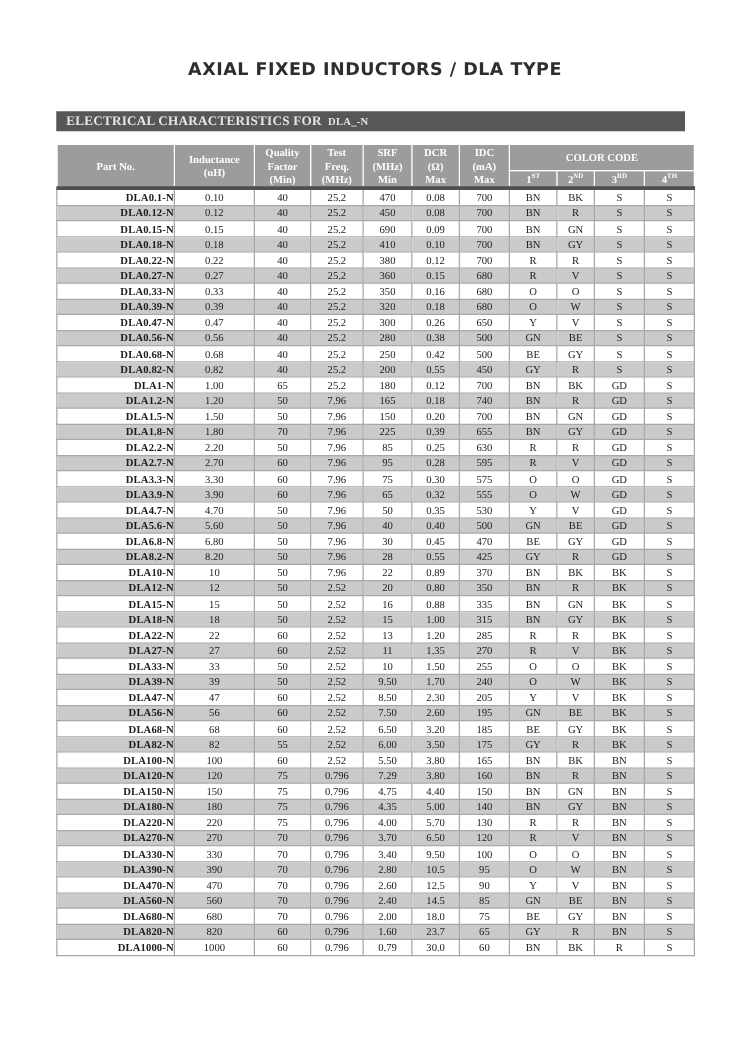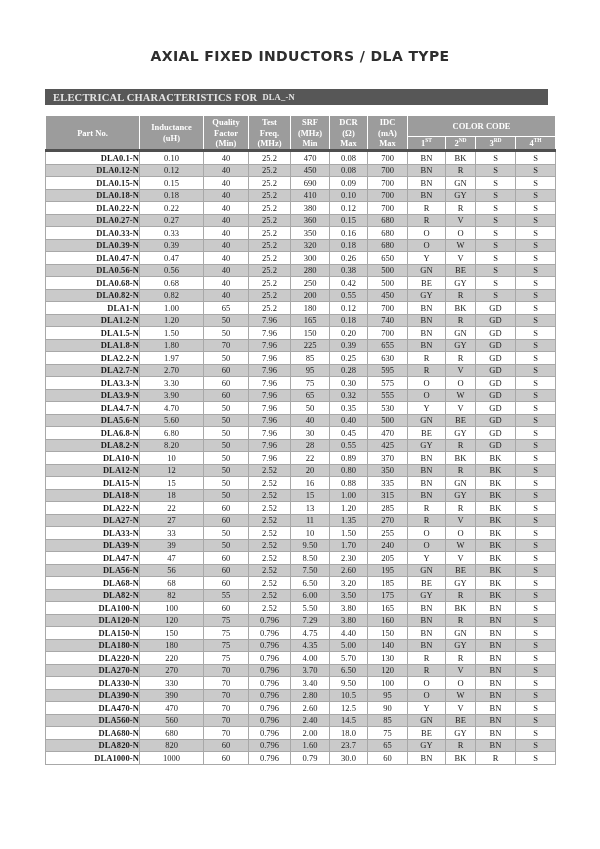--- a/index.html
+++ b/index.html
@@ -367,21 +367,21 @@
           <td>225</td>
           <td>0.39</td>
           <td>655</td>
           <td>BN</td>
           <td>GY</td>
           <td>GD</td>
           <td>S</td>
         </tr>
         <tr>
           <td class="part">DLA2.2-N</td>
-          <td>1.97</td>
+          <td>2.20</td>
           <td>50</td>
           <td>7.96</td>
           <td>85</td>
           <td>0.25</td>
           <td>630</td>
           <td>R</td>
           <td>R</td>
           <td>GD</td>
           <td>S</td>
         </tr>

